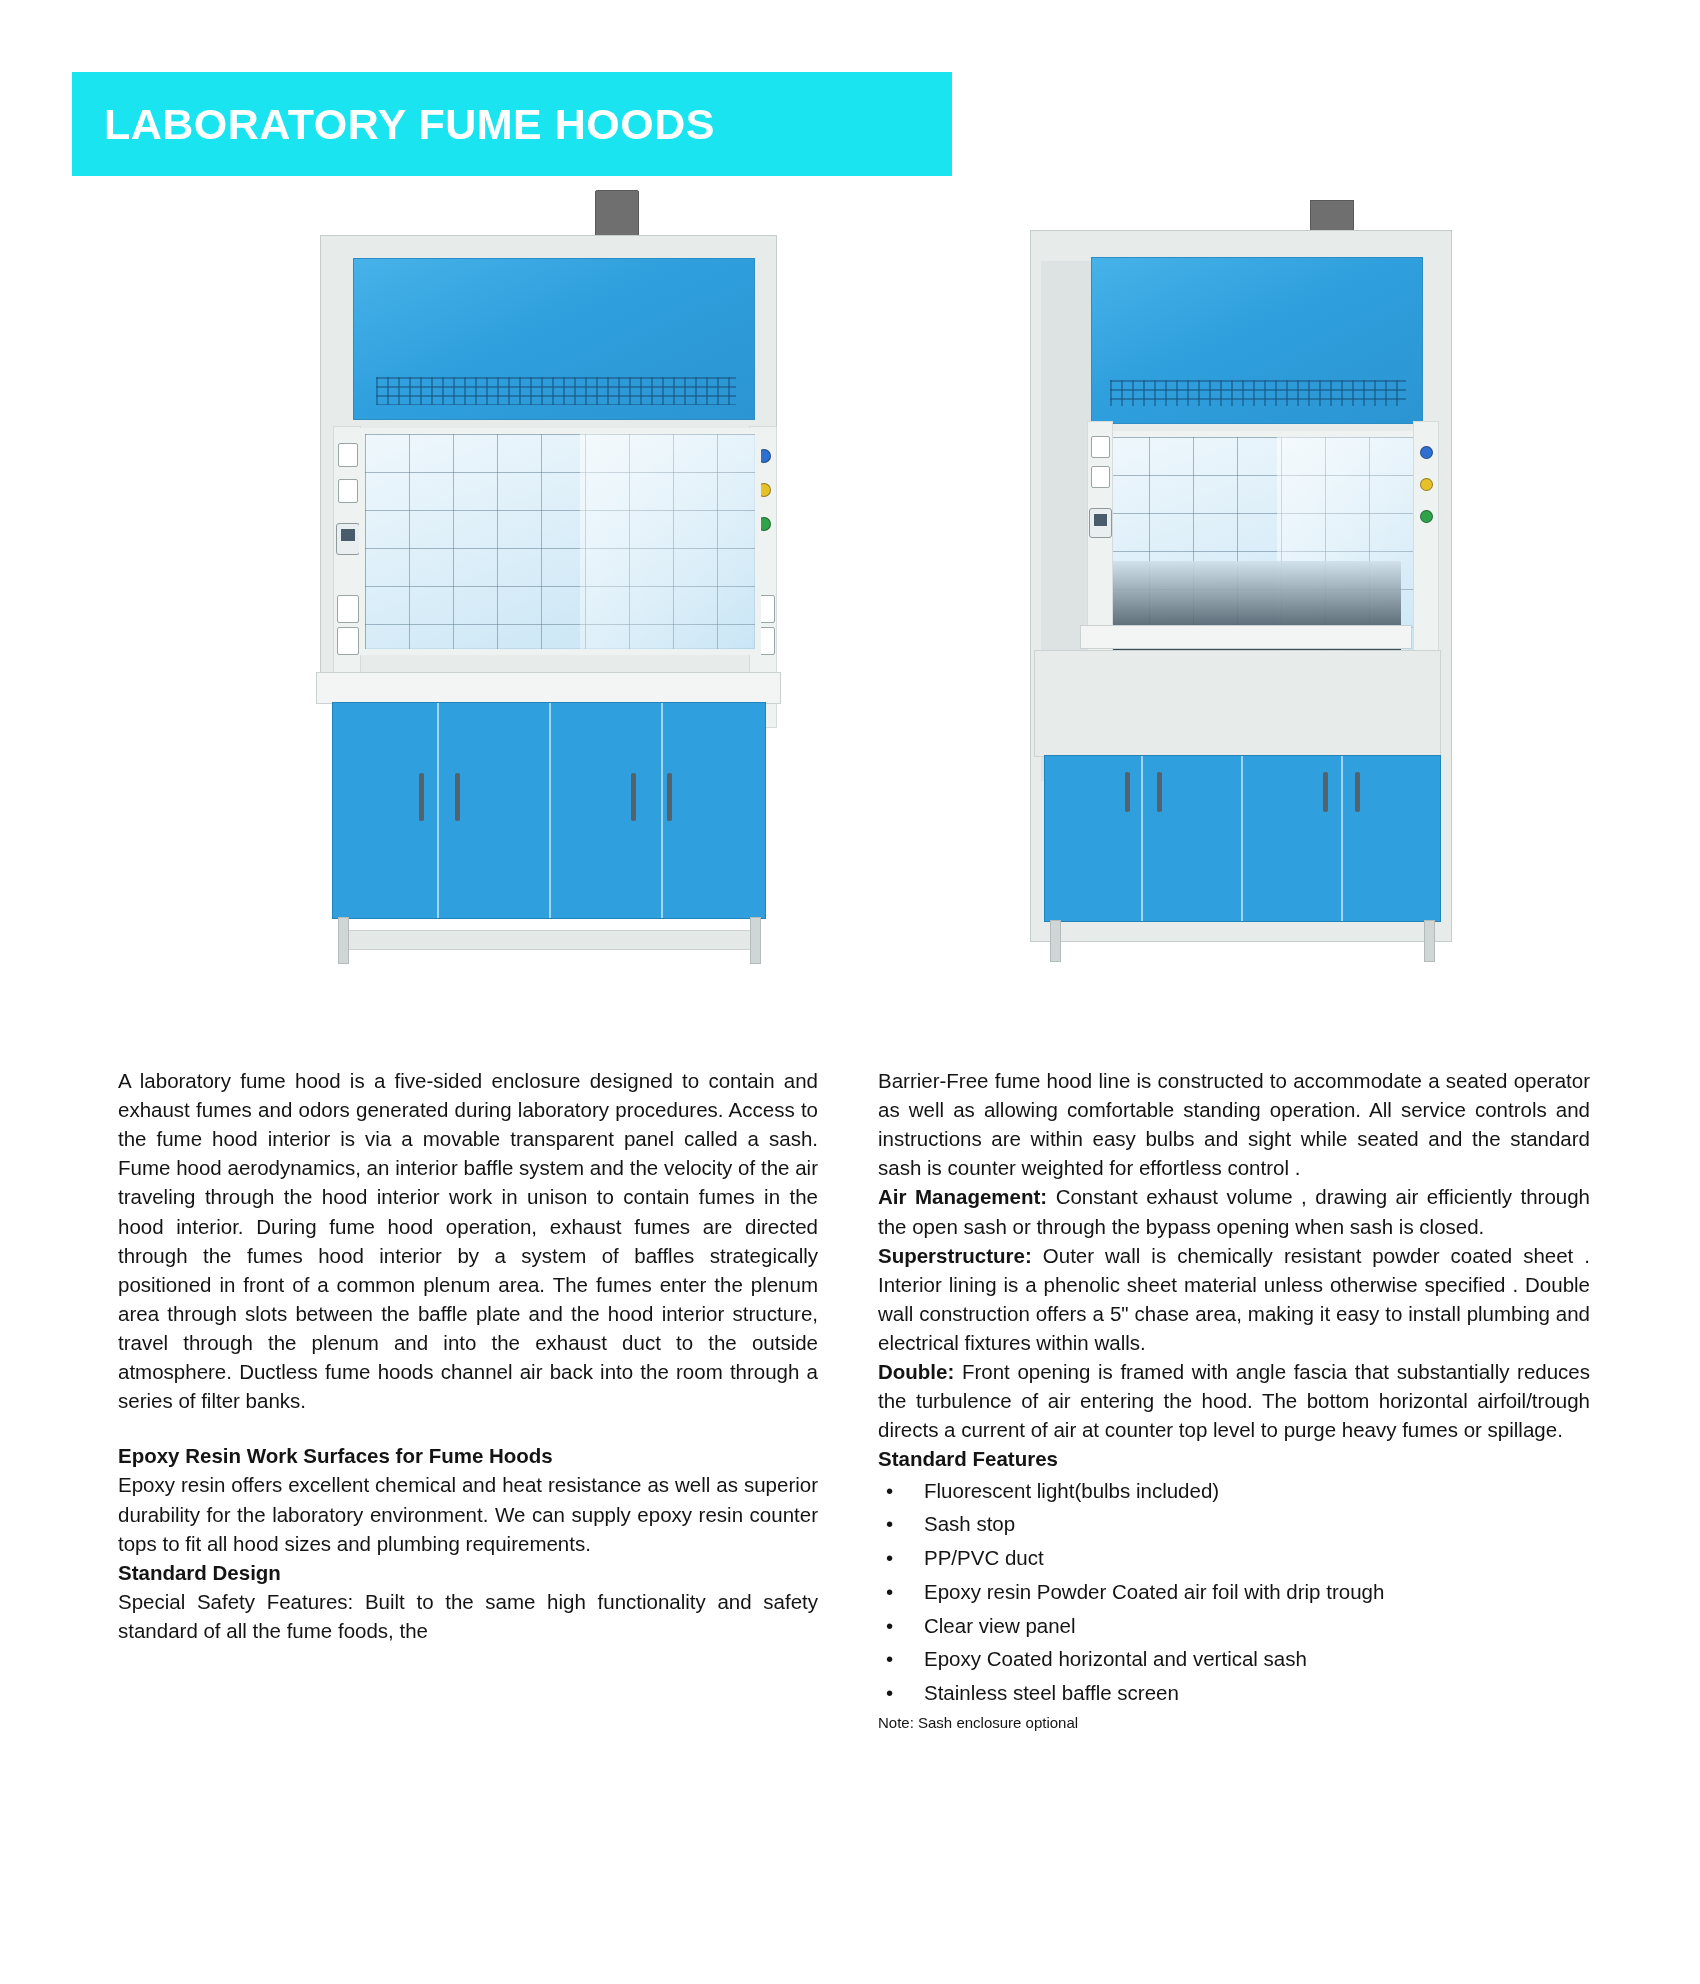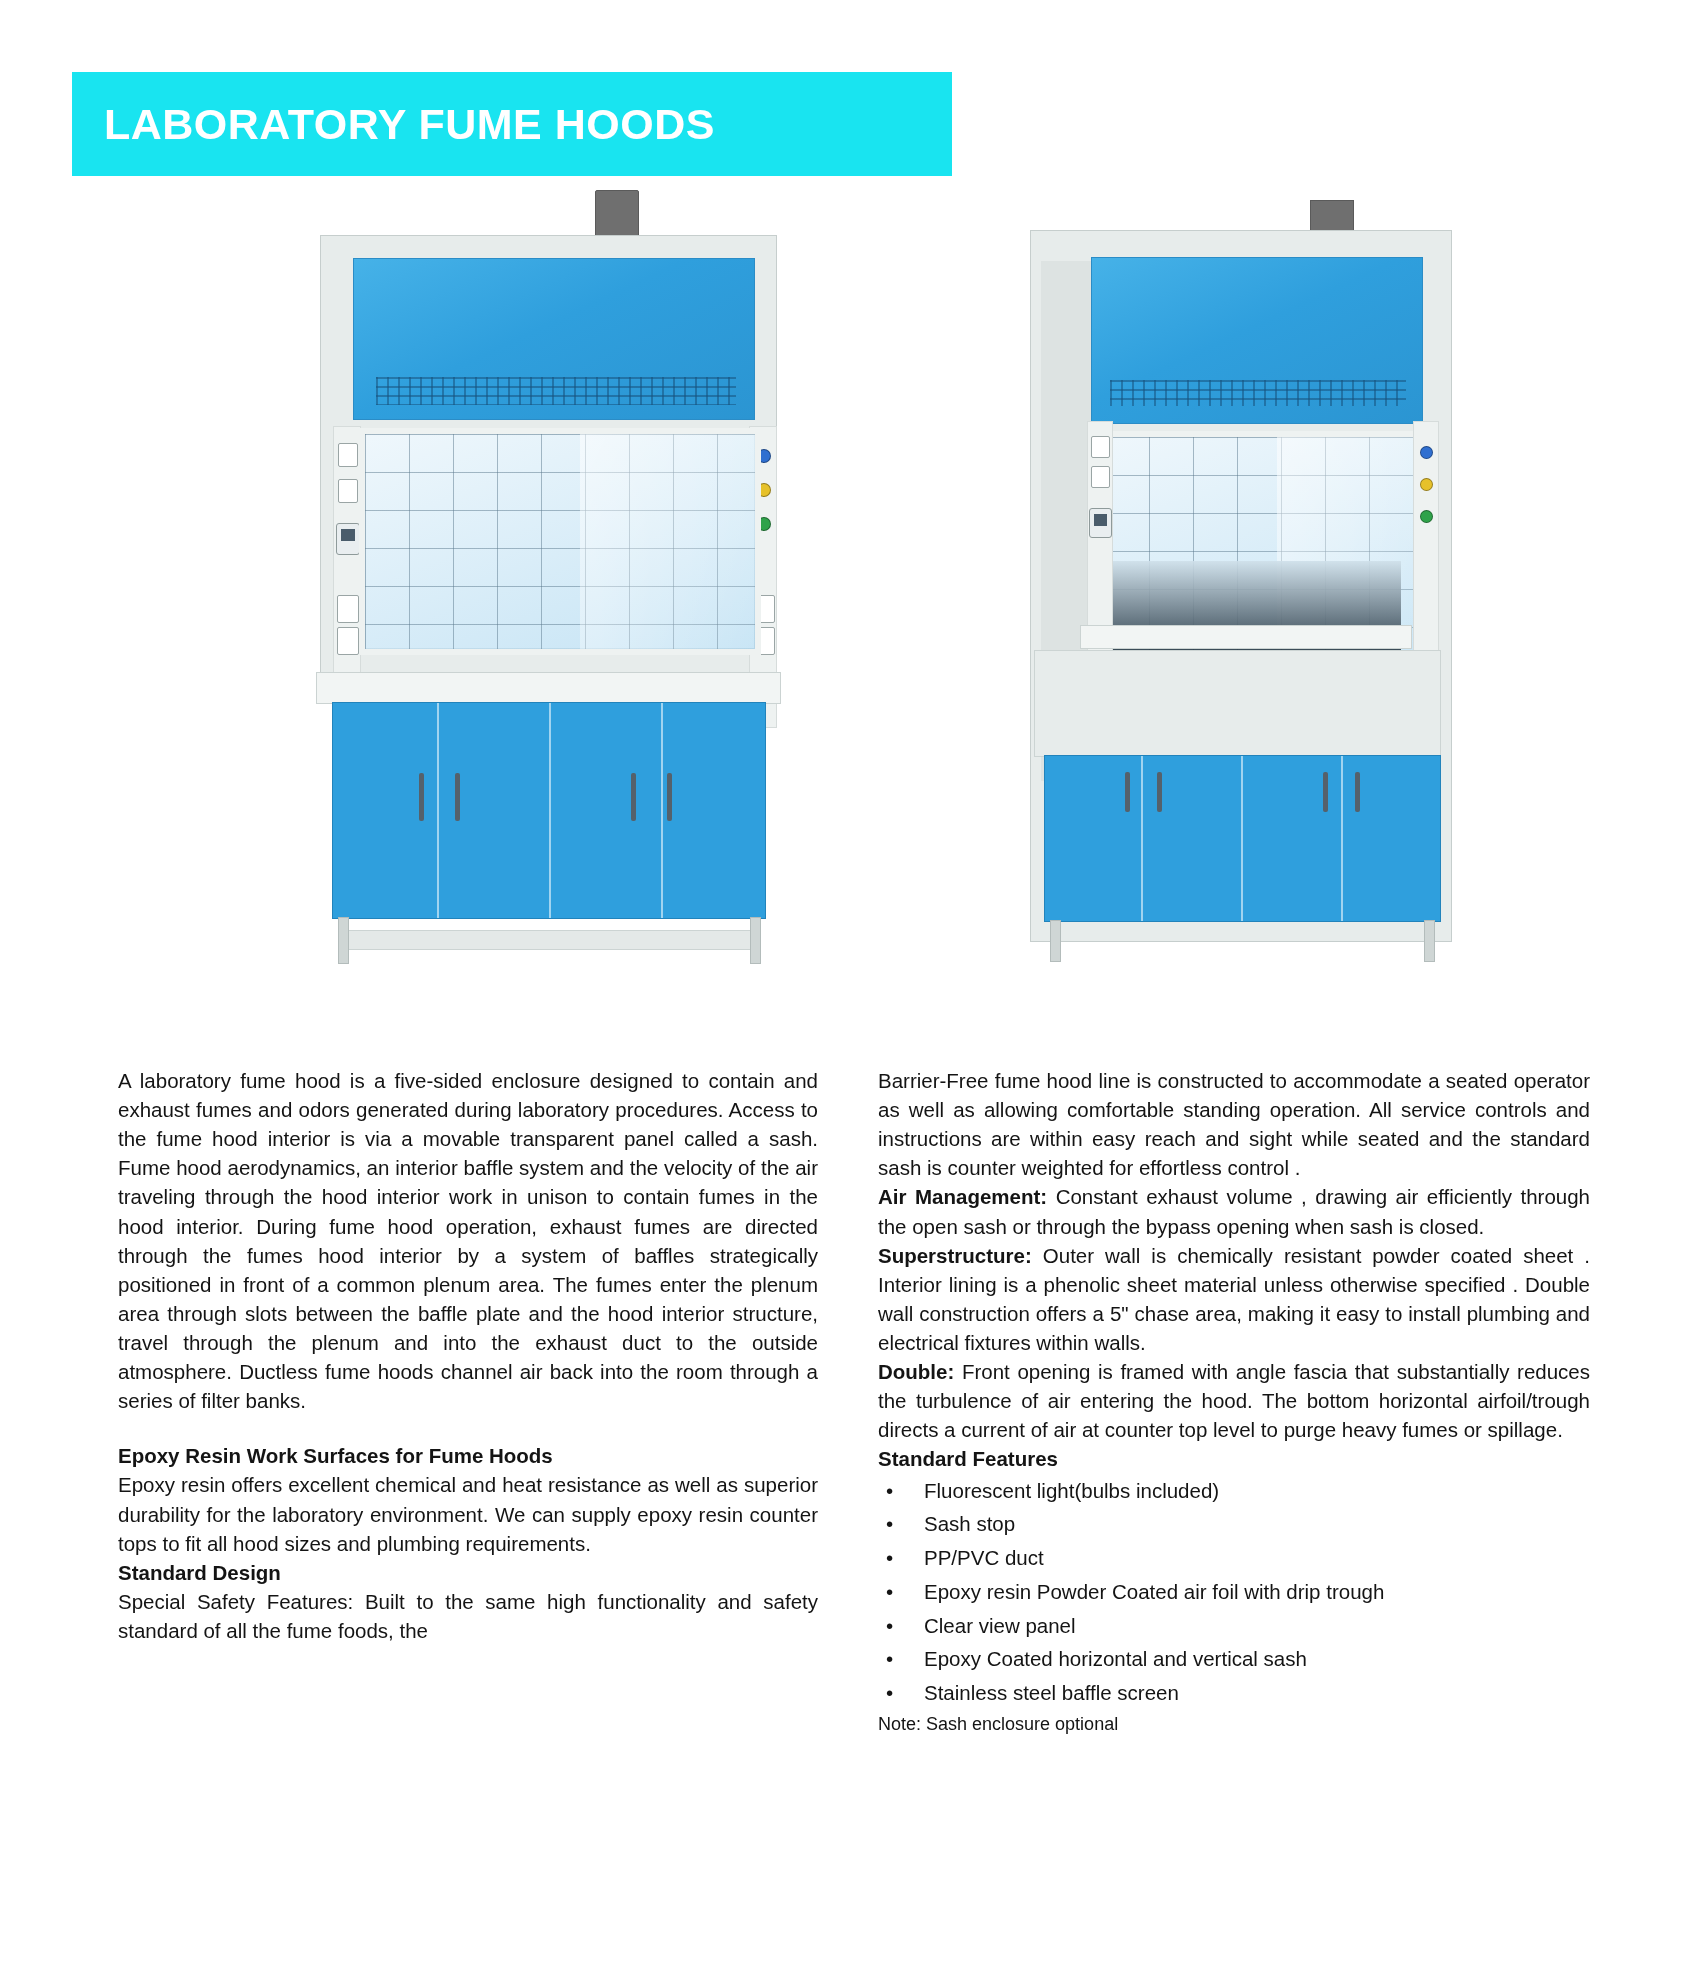--- a/index.html
+++ b/index.html
@@ -255,21 +255,21 @@
     padding-left: 46px;
     margin-bottom: 3px;
     font-size: 20.5px;
     line-height: 1.5;
   }
   ul.features li .bullet {
     position: absolute;
     left: 8px;
     top: 0;
   }
-  .note { margin-top: 26px; font-size: 18px; }
+  .note { margin-top: 26px; font-size: 15px; }
 </style>
 </head>
 <body>
 
 <div class="page">
 
   <div class="banner">
     <div class="banner-title">LABORATORY FUME HOODS</div>
   </div>
 
@@ -373,21 +373,21 @@
   <div class="col col-left">
     <p>A laboratory fume hood is a five-sided enclosure designed to contain and exhaust fumes and odors generated during laboratory procedures. Access to the fume hood interior is via a movable transparent panel called a sash. Fume hood aerodynamics, an interior baffle system and the velocity of the air traveling through the hood interior work in unison to contain fumes in the hood interior. During fume hood operation, exhaust fumes are directed through the fumes hood interior by a system of baffles strategically positioned in front of a common plenum area. The fumes enter the plenum area through slots between the baffle plate and the hood interior structure, travel through the plenum and into the exhaust duct to the outside atmosphere. Ductless fume hoods channel air back into the room through a series of filter banks.</p>
     <div class="spacer-lg"></div>
     <h3 class="sub">Epoxy Resin Work Surfaces for Fume Hoods</h3>
     <p>Epoxy resin offers excellent chemical and heat resistance as well as superior durability for the laboratory environment. We can supply  epoxy resin counter tops to fit all hood sizes and plumbing requirements.</p>
     <h3 class="sub">Standard Design</h3>
     <p>Special Safety Features: Built to the same high functionality and safety standard of all the fume foods, the</p>
   </div>
 
   <div class="col col-right">
-    <p>Barrier-Free fume hood line is constructed to accommodate a seated operator as well as allowing comfortable standing operation. All service controls and instructions are within easy reach and sight while seated and the standard sash is counter weighted for effortless control .</p>
+    <p>Barrier-Free fume hood line is constructed to accommodate a seated operator as well as allowing comfortable standing operation. All service controls and instructions are within easy bulbs and sight while seated and the standard sash is counter weighted for effortless control .</p>
 
     <p>
       <span class="bold-lead">Air Management:</span><span> Constant exhaust volume , drawing air efficiently through the open sash or through the bypass opening when sash is closed.</span>
     </p>
 
     <p>
       <span class="bold-lead">Superstructure:</span><span> Outer wall is chemically resistant powder coated sheet . Interior lining is  a phenolic sheet material unless otherwise specified . Double wall construction offers a 5" chase area, making it easy to install plumbing and electrical fixtures within walls.</span>
     </p>
 
     <p>

